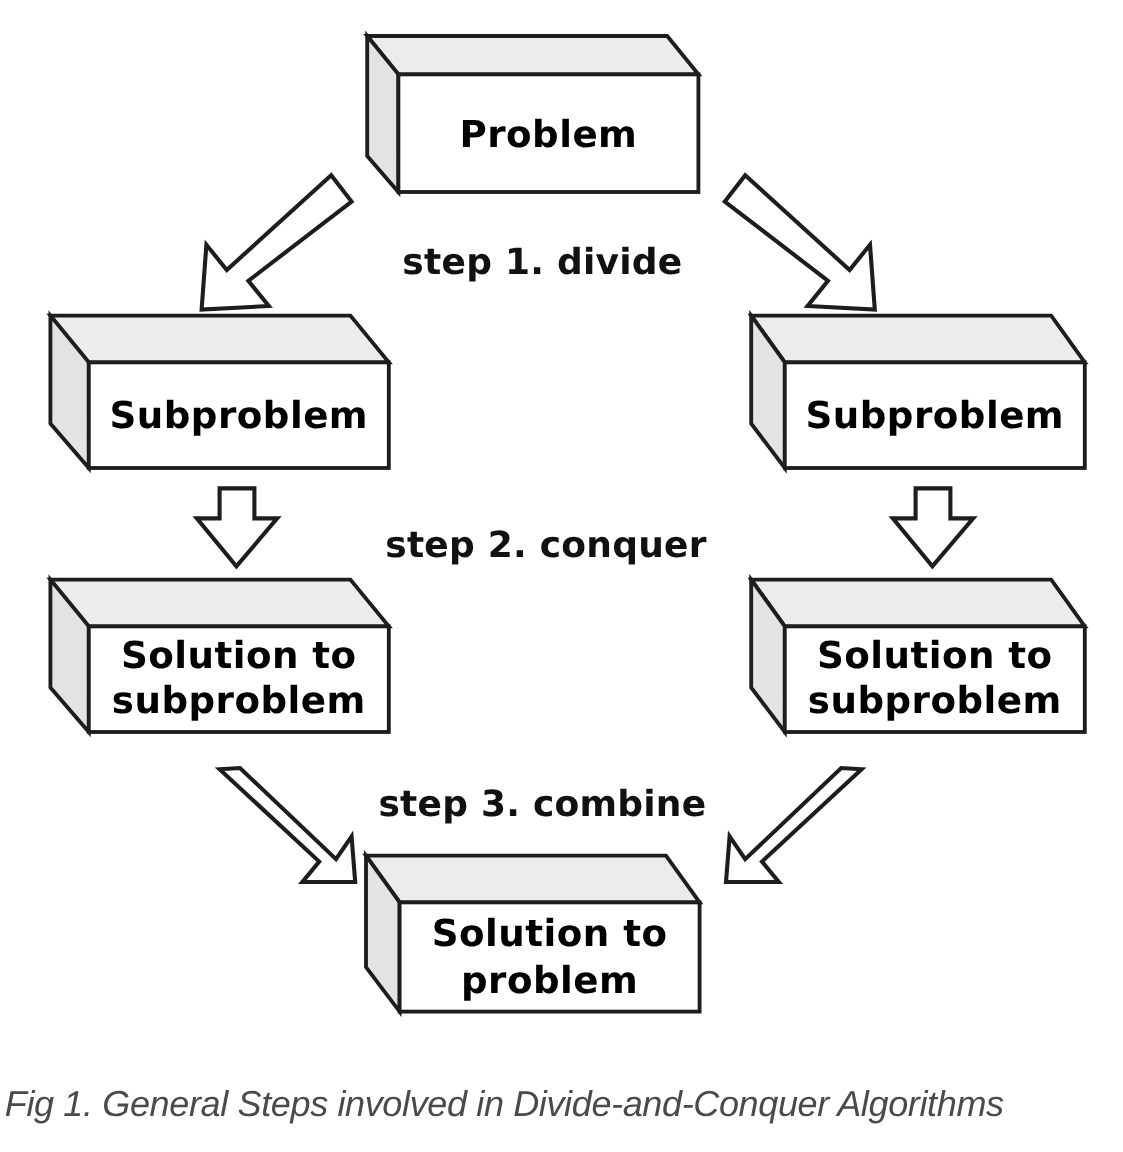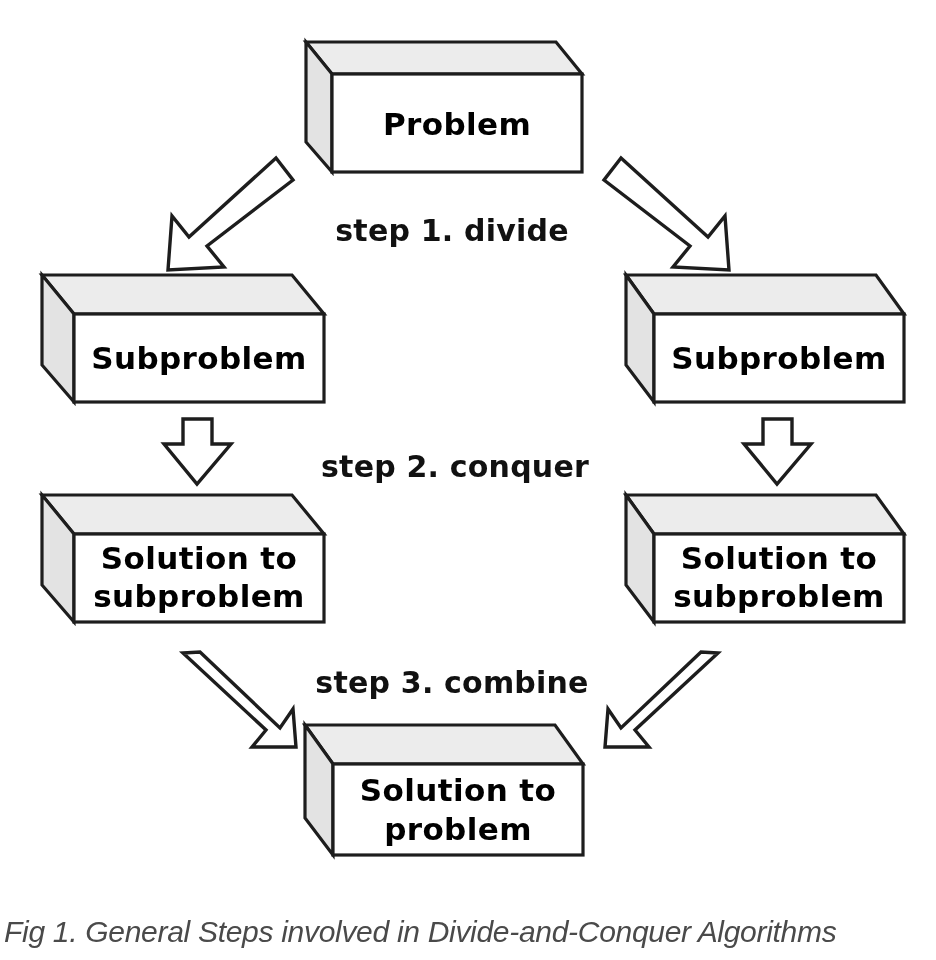--- a/index.html
+++ b/index.html
@@ -10,21 +10,21 @@
   body {
     width: 936px;
     height: 960px;
     position: relative;
     overflow: hidden;
     font-family: "DejaVu Sans", sans-serif;
   }
   #diagram-root {
     position: absolute;
     left: 0;
-    top: 12px;
+    top: 0;
     width: 936px;
     height: 736px;
     border-radius: 22px;
   }
   svg.stage {
     display: block;
     width: 936px;
     height: 960px;
   }
   .box-front {

